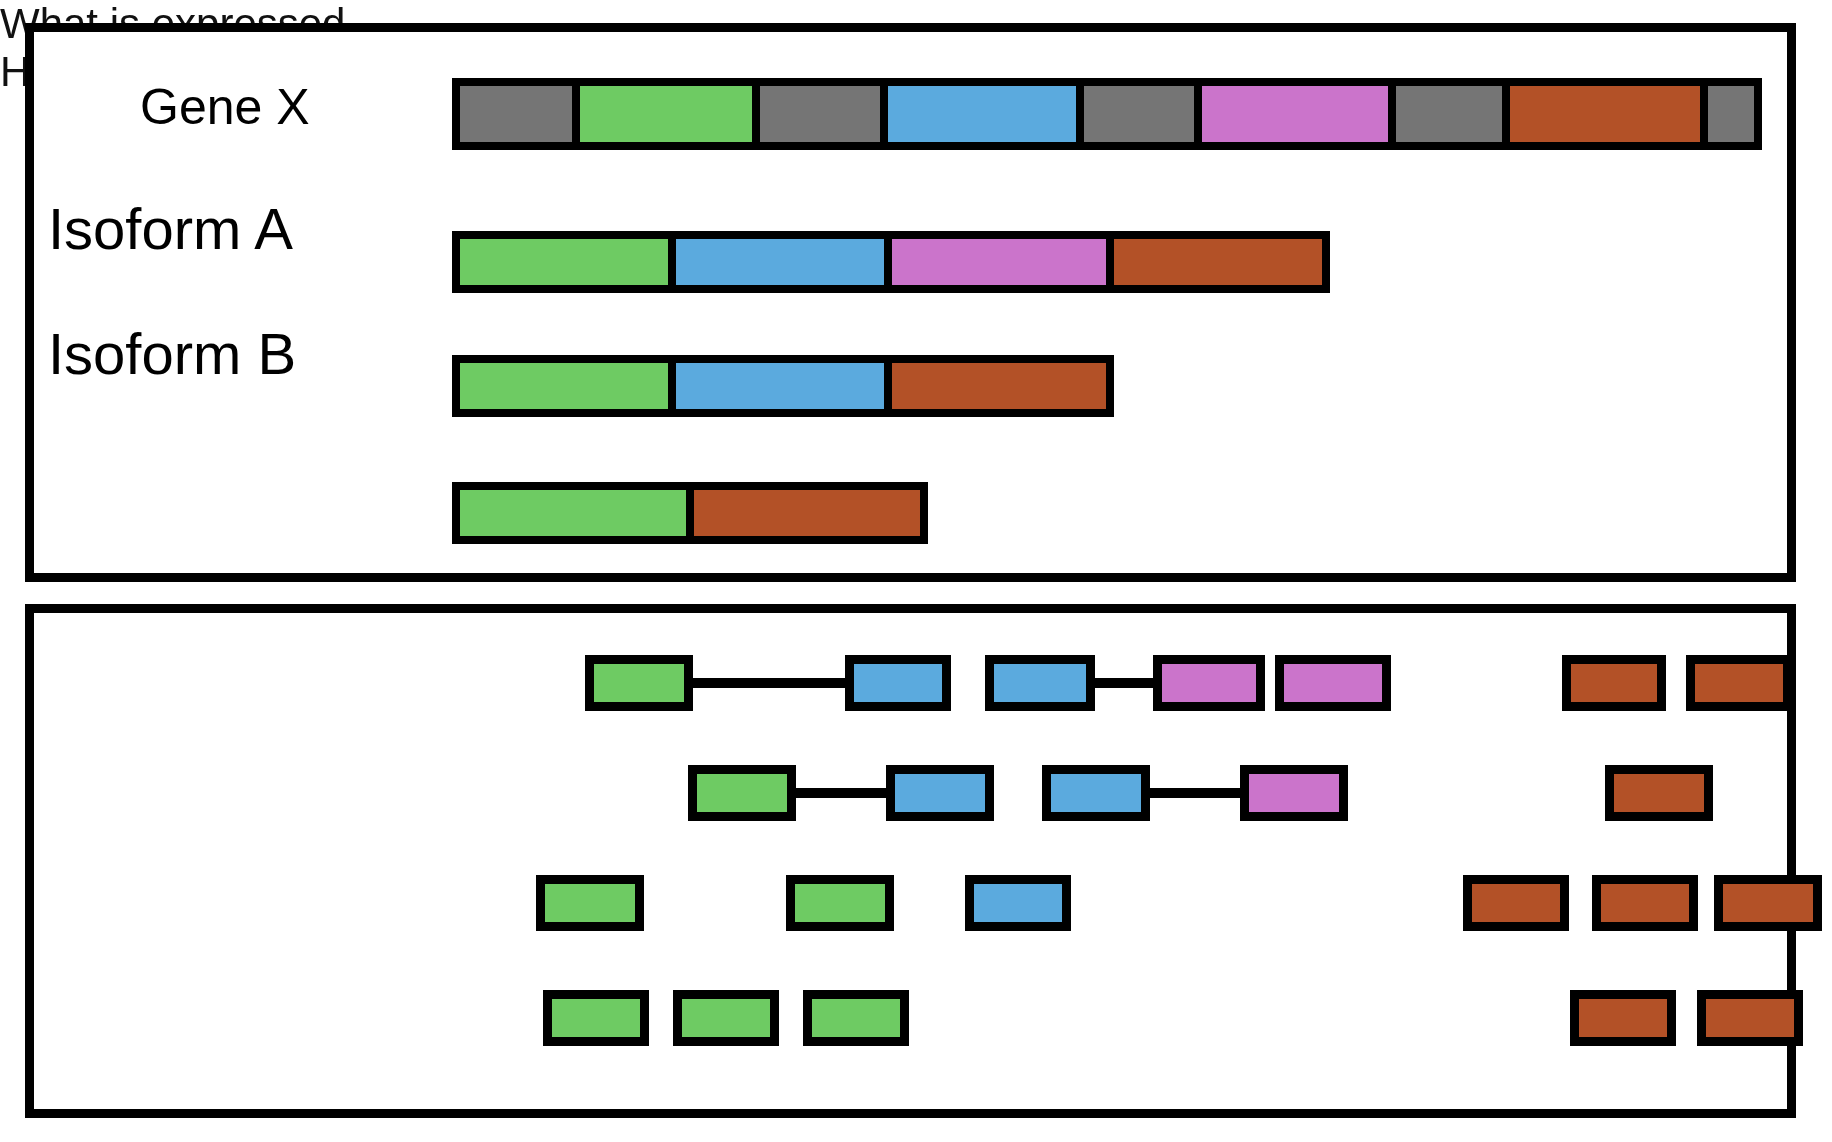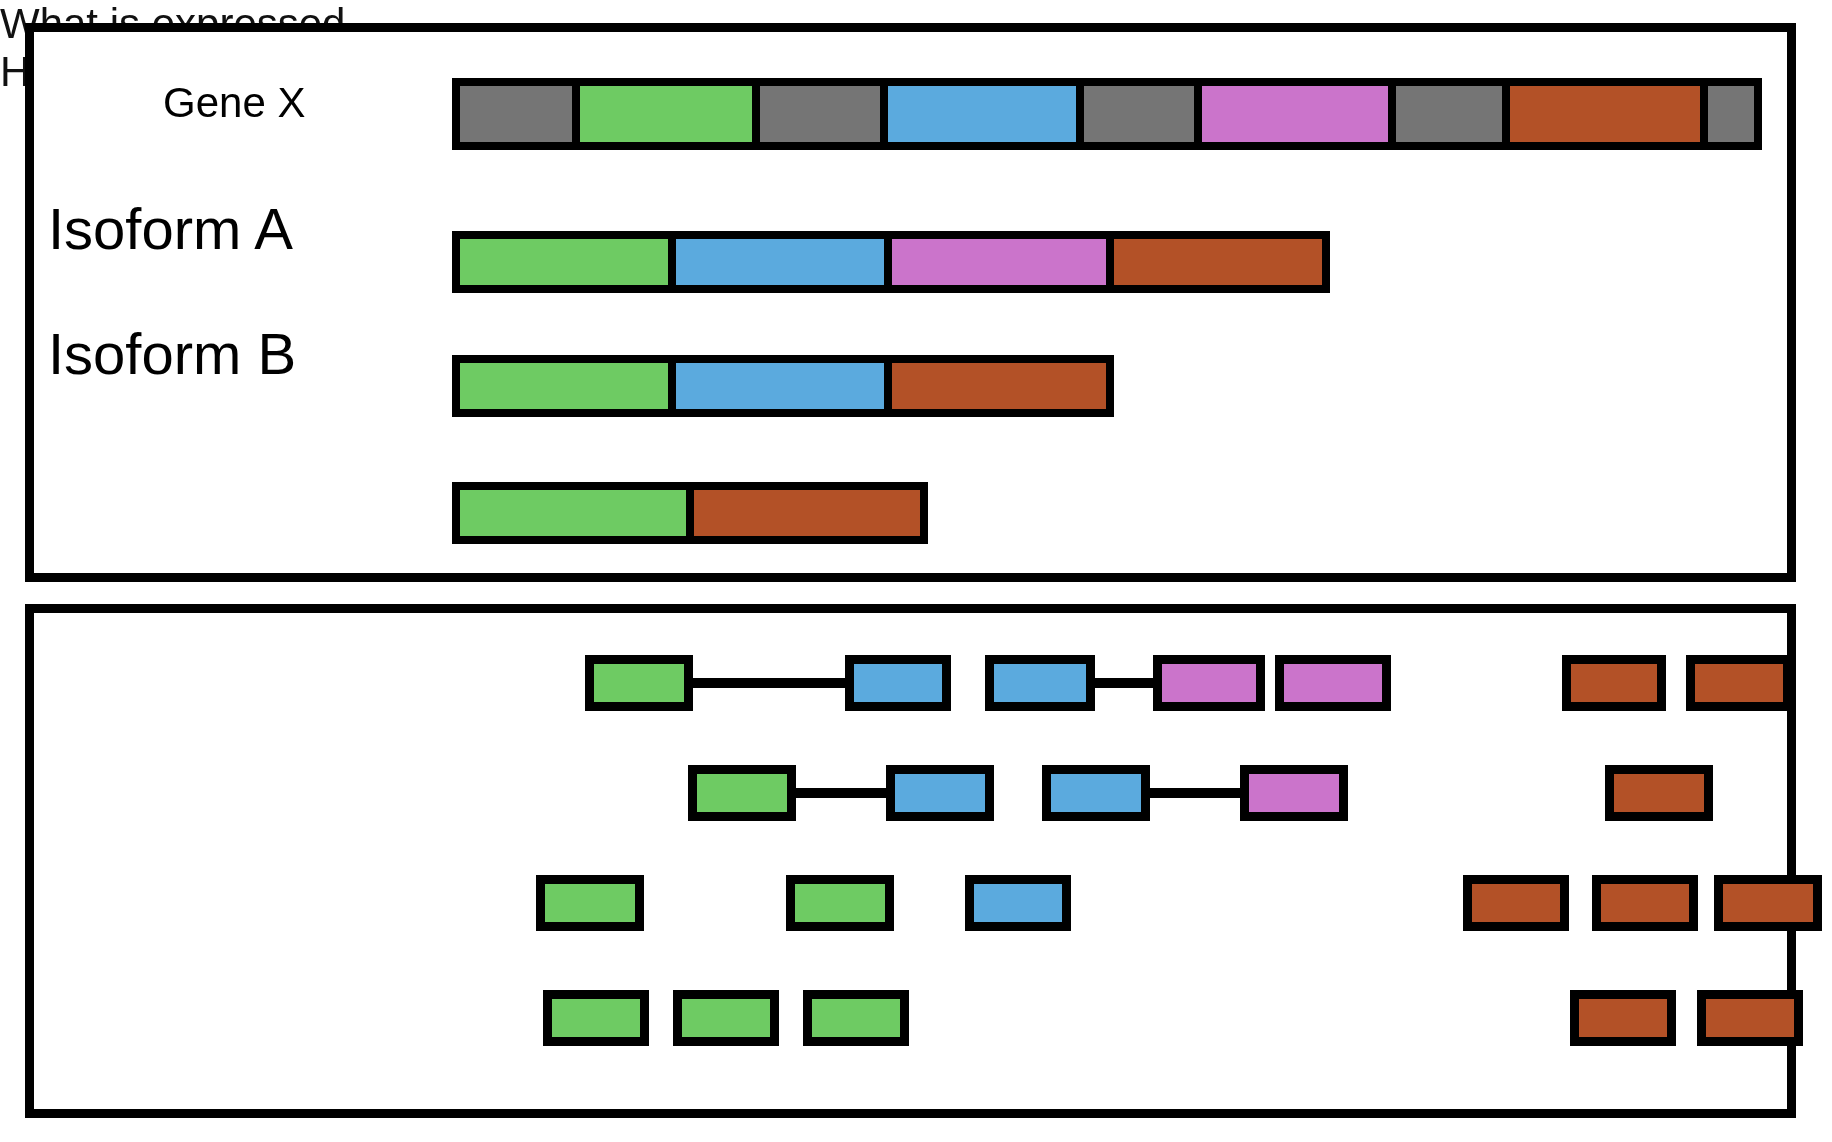--- a/index.html
+++ b/index.html
@@ -19,21 +19,21 @@
   #panel-top    { left: 25px;  top: 23px;  width: 1771px; height: 559px; }
   #panel-bottom { left: 25px;  top: 604px; width: 1771px; height: 514px; }
 
   .row-label {
     position: absolute;
     color: #000000;
     font-weight: 400;
     white-space: nowrap;
     line-height: 1;
   }
-  .gene-label    { font-size: 42px; margin-left: 23px; }
+  .gene-label    { font-size: 50px; }
   .isoform-label { font-size: 58px; }
   .caption       { font-size: 42px; color:#111111; white-space: nowrap; }
 
   
   .bar {
     position: absolute;
     background: #000000;
     border: 0;
     display: flex;
     align-items: stretch;

